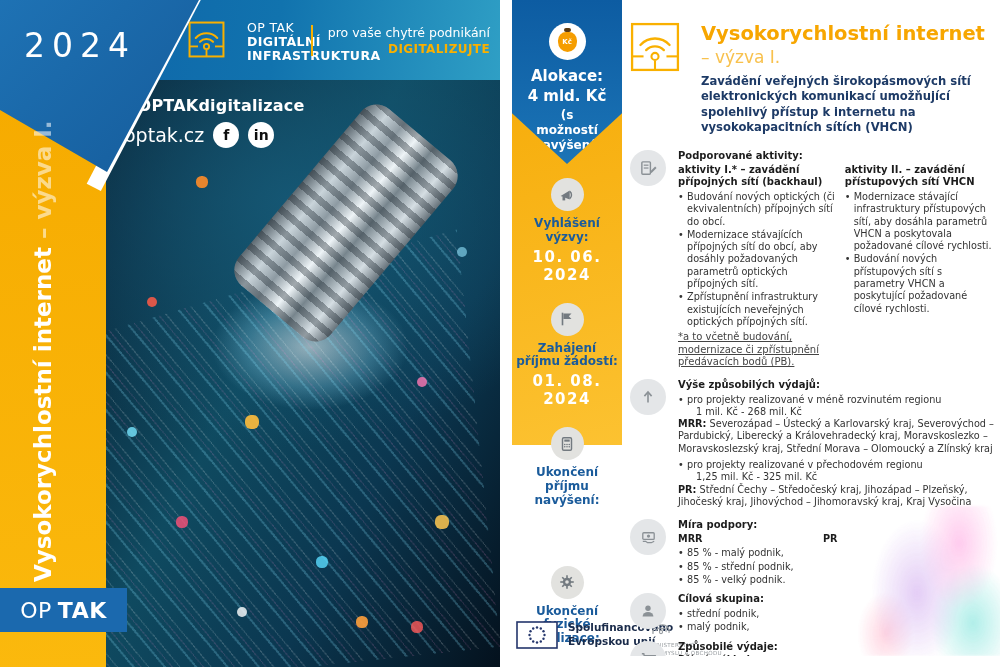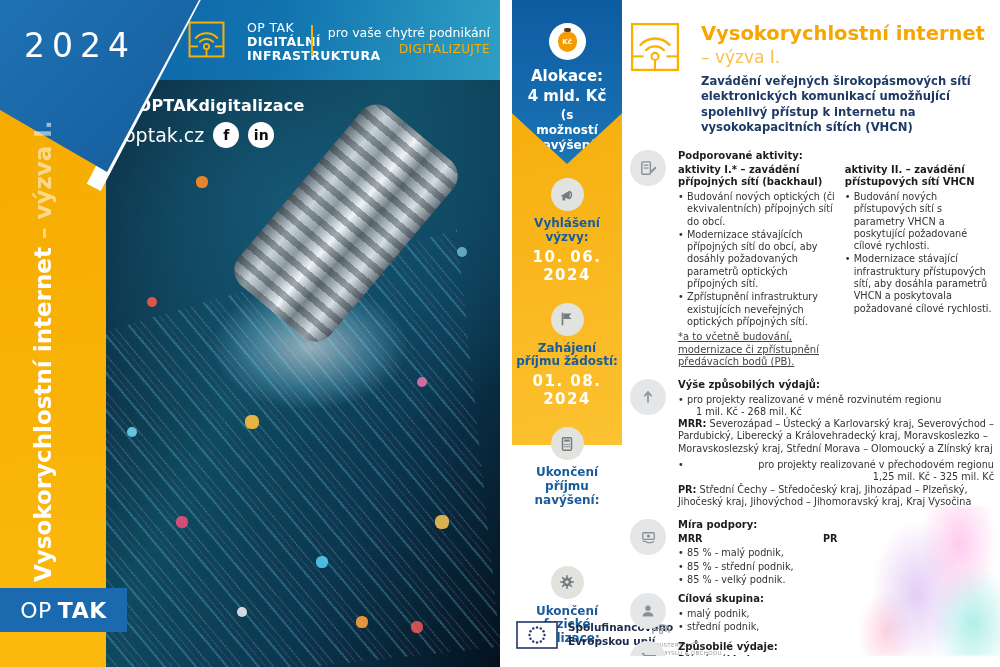--- a/index.html
+++ b/index.html
@@ -32,21 +32,21 @@
     background:linear-gradient(90deg,#5c6870,#c9d4da 18%,#8d9aa2 34%,#eef4f7 50%,#77858d 66%,#d5dee3 84%,#66727a);}
   .connector::after{content:"";position:absolute;inset:0;border-radius:20px;
     background:repeating-linear-gradient(0deg,rgba(20,30,38,.35) 0 7px,transparent 7px 16px);}
   .band-top{position:absolute;left:0;top:0;width:500px;height:80px;z-index:2;
     background:linear-gradient(100deg,#0d5ea6 0%,#1173ae 55%,#2f9fc5 100%);}
   .brand{position:absolute;left:188px;top:21px;display:flex;align-items:flex-start;gap:22px;}
   .brand-text{color:#fff;font-size:12.5px;line-height:1.12;letter-spacing:.4px;}
   .brand-text .b{font-weight:bold;}
   .tagline{position:absolute;right:10px;top:25px;text-align:right;border-left:2px solid #f9b000;padding-left:15px;}
   .tagline .t1{color:#fff;font-size:12.5px;}
-  .tagline .t2{color:#f9b000;font-weight:normal;font-size:12px;letter-spacing:.4px;margin-top:2px;}
+  .tagline .t2{color:#f9b000;font-weight:bold;font-size:12px;letter-spacing:.4px;margin-top:2px;}
   .yellow-band{position:absolute;left:0;top:95px;width:106px;bottom:0;z-index:3;
     background:linear-gradient(175deg,#f6ab00,#fbb90d);}
   .white-stripe{position:absolute;left:190px;top:-12px;width:16px;height:225px;background:#fff;
     transform:rotate(27.6deg);transform-origin:50% 0;z-index:4;}
   .blue-tri{position:absolute;left:0;top:0;width:215px;height:180px;z-index:5;
     background:linear-gradient(135deg,#1e72b4,#155a99);
     clip-path:polygon(0 0,199px 0,107px 172px,0 110px);}
   .year{position:absolute;left:24px;top:26px;color:#fff;font-size:33px;letter-spacing:7px;font-weight:400;}
   .hash-block{position:absolute;left:124px;top:96px;z-index:4;}
   .hash{color:#fff;font-weight:bold;font-size:16px;letter-spacing:.2px;}
@@ -335,22 +335,22 @@
             <ul class="bl">
               <li>Budování nových optických (či ekvivalentních) přípojných sítí do obcí.</li>
               <li>Modernizace stávajících přípojných sítí do obcí, aby dosáhly požadovaných parametrů optických přípojných sítí.</li>
               <li>Zpřístupnění infrastruktury existujících neveřejných optických přípojných sítí.</li>
             </ul>
             <div class="fn">*a to včetně budování, modernizace či zpřístupnění předávacích bodů (PB).</div>
           </div>
           <div class="c2">
             <div class="sub-h">aktivity II. – zavádění přístupových sítí VHCN</div>
             <ul class="bl">
+              <li>Modernizace stávající infrastruktury přístupových sítí, aby dosáhla parametrů VHCN a poskytovala požadované cílové rychlosti.</li>
               <li>Budování nových přístupových sítí s parametry VHCN a poskytující požadované cílové rychlosti.</li>
-              <li>Modernizace stávající infrastruktury přístupových sítí, aby dosáhla parametrů VHCN a poskytovala požadované cílové rychlosti.</li>
             </ul>
           </div>
         </div>
       </div>
     </div>
 
     <div class="sec mt-s2">
       <div class="sec-ico">
           <span class="circ">
         <svg width="18" height="18" viewBox="0 0 20 20">
@@ -361,21 +361,21 @@
         </div>
       <div class="sec-body">
         <div class="sec-h">Výše způsobilých výdajů:</div>
         <ul class="bl">
           <li>
             <div>pro projekty realizované v méně rozvinutém regionu</div>
             <div class="indent">1 mil. Kč - 268 mil. Kč</div>
           </li>
         </ul>
         <div><span class="bold">MRR:</span> <span>Severozápad – Ústecký a Karlovarský kraj, Severovýchod – Pardubický, Liberecký a Královehradecký kraj, Moravskoslezko – Moravskoslezský kraj, Střední Morava – Olomoucký a Zlínský kraj</span></div>
-        <ul class="bl" style="margin-top:4px;text-align:right;">
+        <ul class="bl" style="margin-top:4px;">
           <li>
             <div>pro projekty realizované v přechodovém regionu</div>
             <div class="indent">1,25 mil. Kč - 325 mil. Kč</div>
           </li>
         </ul>
         <div><span class="bold">PR:</span> <span>Střední Čechy – Středočeský kraj, Jihozápad – Plzeňský, Jihočeský kraj, Jihovýchod – Jihomoravský kraj, Kraj Vysočina</span></div>
       </div>
     </div>
 
     <div class="sec mt-s3">
@@ -411,22 +411,22 @@
           <span class="circ">
         <svg width="18" height="18" viewBox="0 0 20 20">
               <circle cx="10" cy="7" r="3" fill="#8b9196"></circle>
               <path d="M4 16 a6 5 0 0 1 12 0 Z" fill="#8b9196"></path>
             </svg>
       </span>
         </div>
       <div class="sec-body">
         <div class="sec-h">Cílová skupina:</div>
         <ul class="bl">
+          <li>střední podnik,</li>
           <li>malý podnik,</li>
-          <li>střední podnik,</li>
         </ul>
       </div>
     </div>
 
     <div class="sec mt-s5">
       <div class="sec-ico">
           <span class="circ">
         <svg width="19" height="19" viewBox="0 0 20 20">
               <path d="M3 5 h2 l2 8 h8 l2 -6 H6" fill="none" stroke="#8b9196" stroke-width="1.5"></path>
               <circle cx="8.5" cy="16" r="1.3" fill="#8b9196"></circle>

